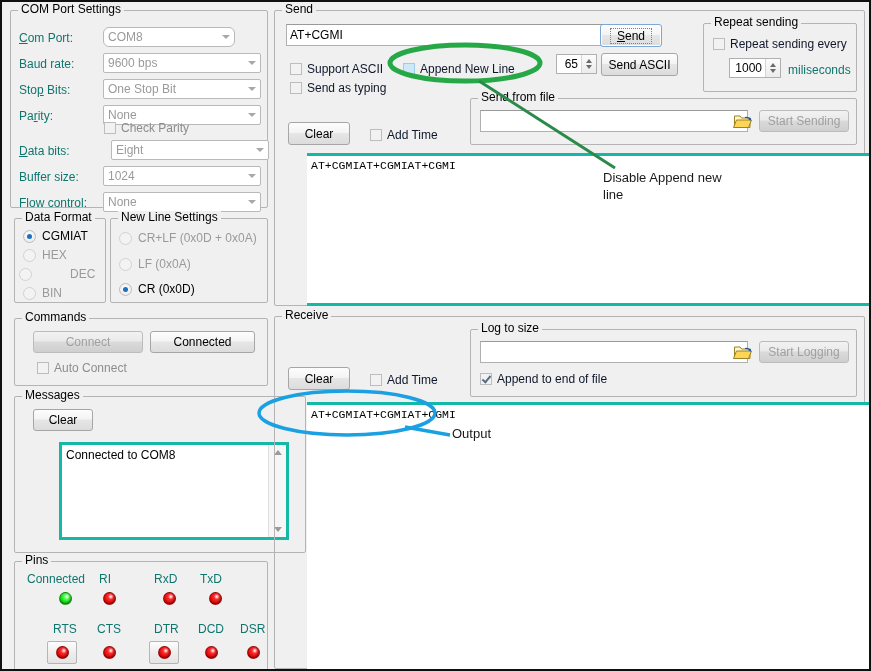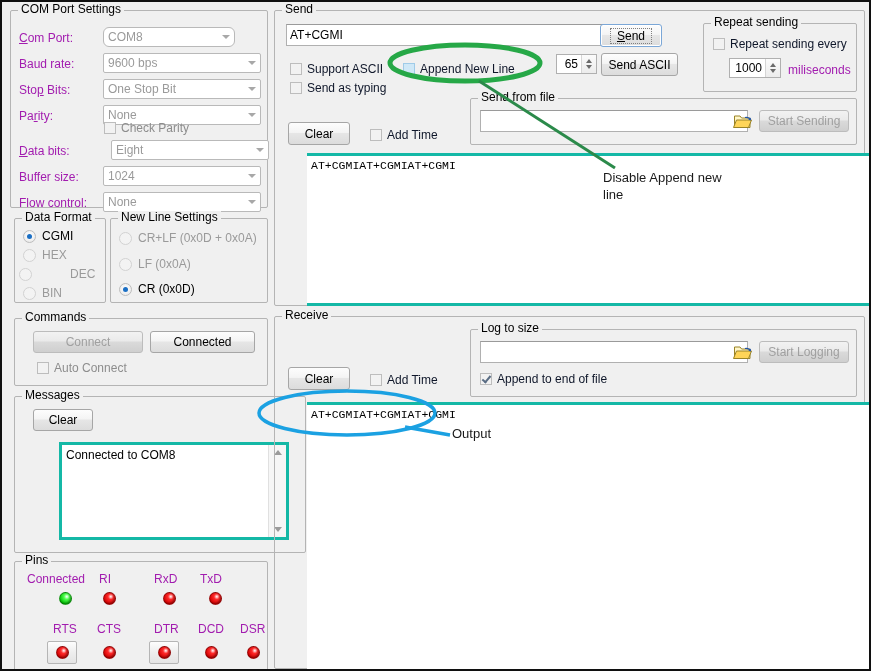--- a/index.html
+++ b/index.html
@@ -31,21 +31,21 @@
     position:absolute;
     top:-8px;left:7px;
     background:#f0f0f0;
     padding:0 3px;
     font-size:12px;
     line-height:12px;
     color:#000;
     white-space:nowrap;
   }
   
-  .lbl{position:absolute;white-space:nowrap;font-size:12px;color:#a21caf;line-height:14px;}
+  .lbl{position:absolute;white-space:nowrap;font-size:12px;color:#0f766e;line-height:14px;}
   .lbl u{text-decoration:underline;}
   
   .combo{
     position:absolute;
     box-sizing:border-box;
     height:20px;
     background:#ffffff;
     border:1px solid #b9b9b9;
     border-radius:2px;
     font-size:12px;
@@ -293,21 +293,21 @@
     <div class="combo" style="left:92px;top:181px;width:158px;">
       <span>None</span>
       <span class="arrow"></span>
     </div>
   </div>
 
   <div class="gb" style="left:12px;top:216px;width:92px;height:85px;">
     <div class="gb-title">Data Format</div>
     <div class="rb sel" style="left:8px;top:10px;">
       <span class="circ"></span>
-      <span class="rbtext">CGMI</span>
+      <span class="rbtext">CGMIAT</span>
     </div>
     <div class="rb dim" style="left:8px;top:29px;">
       <span class="circ"></span>
       <span class="rbtext">HEX</span>
     </div>
     <div class="rb dim" style="left:4px;top:48px;gap:32px;">
       <span class="circ"></span>
       <span class="rbtext">DEC</span>
     </div>
     <div class="rb dim" style="left:8px;top:67px;">

